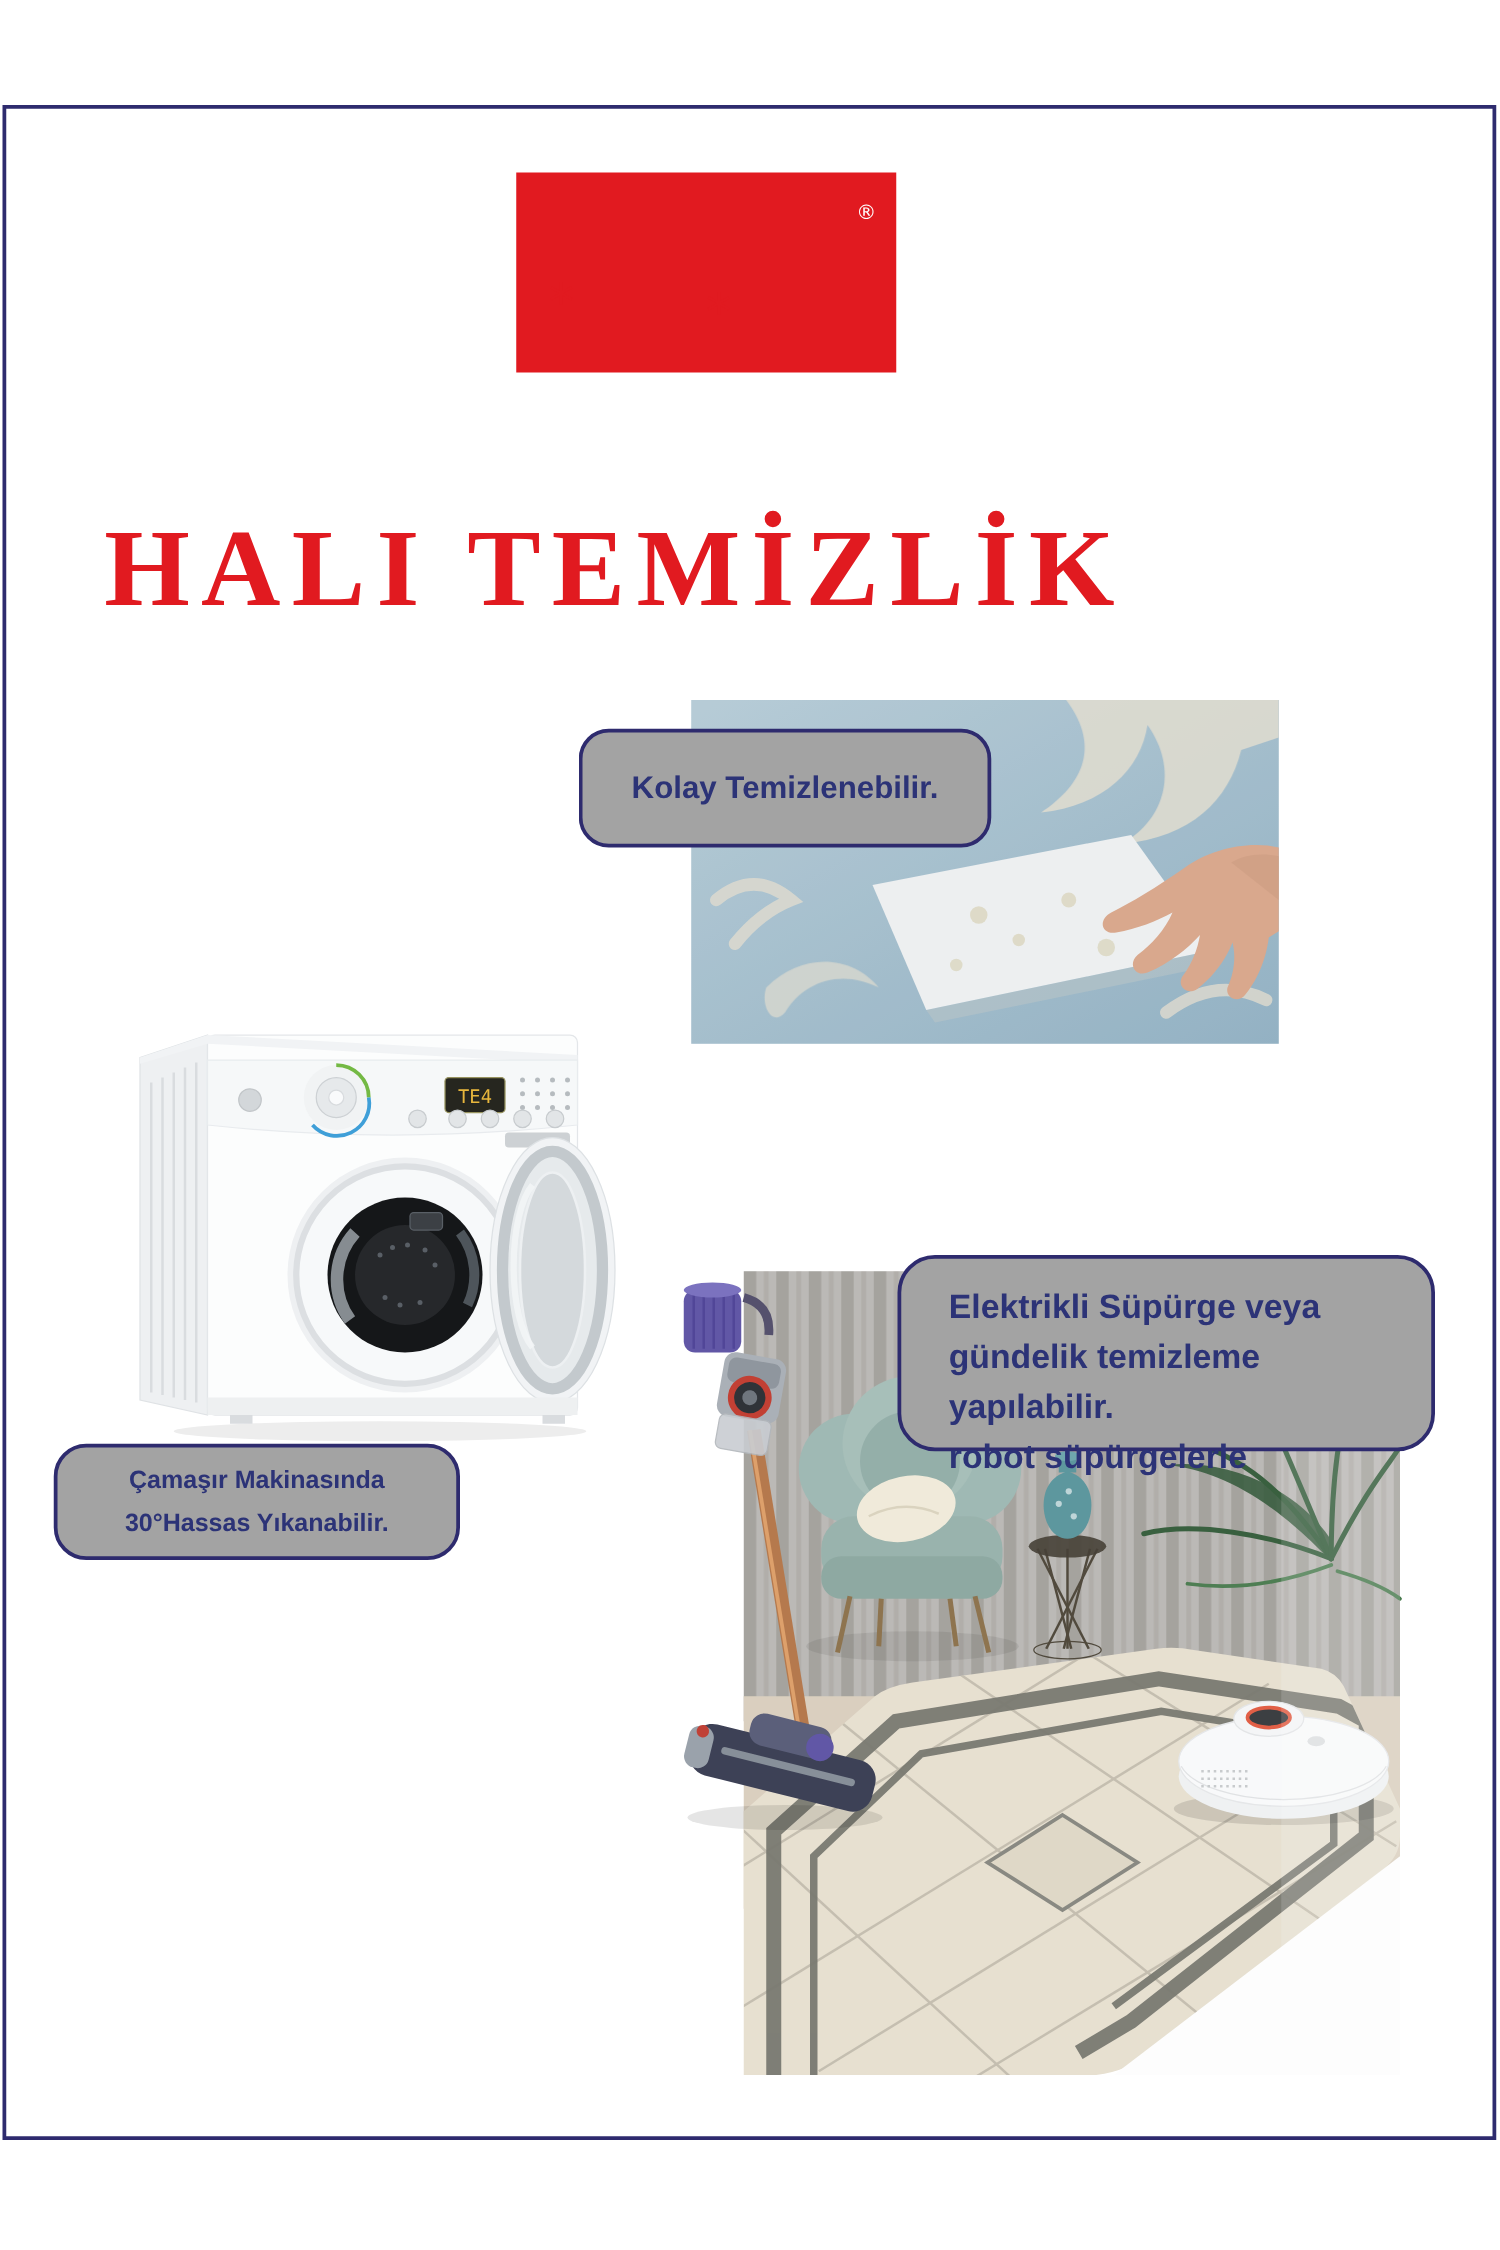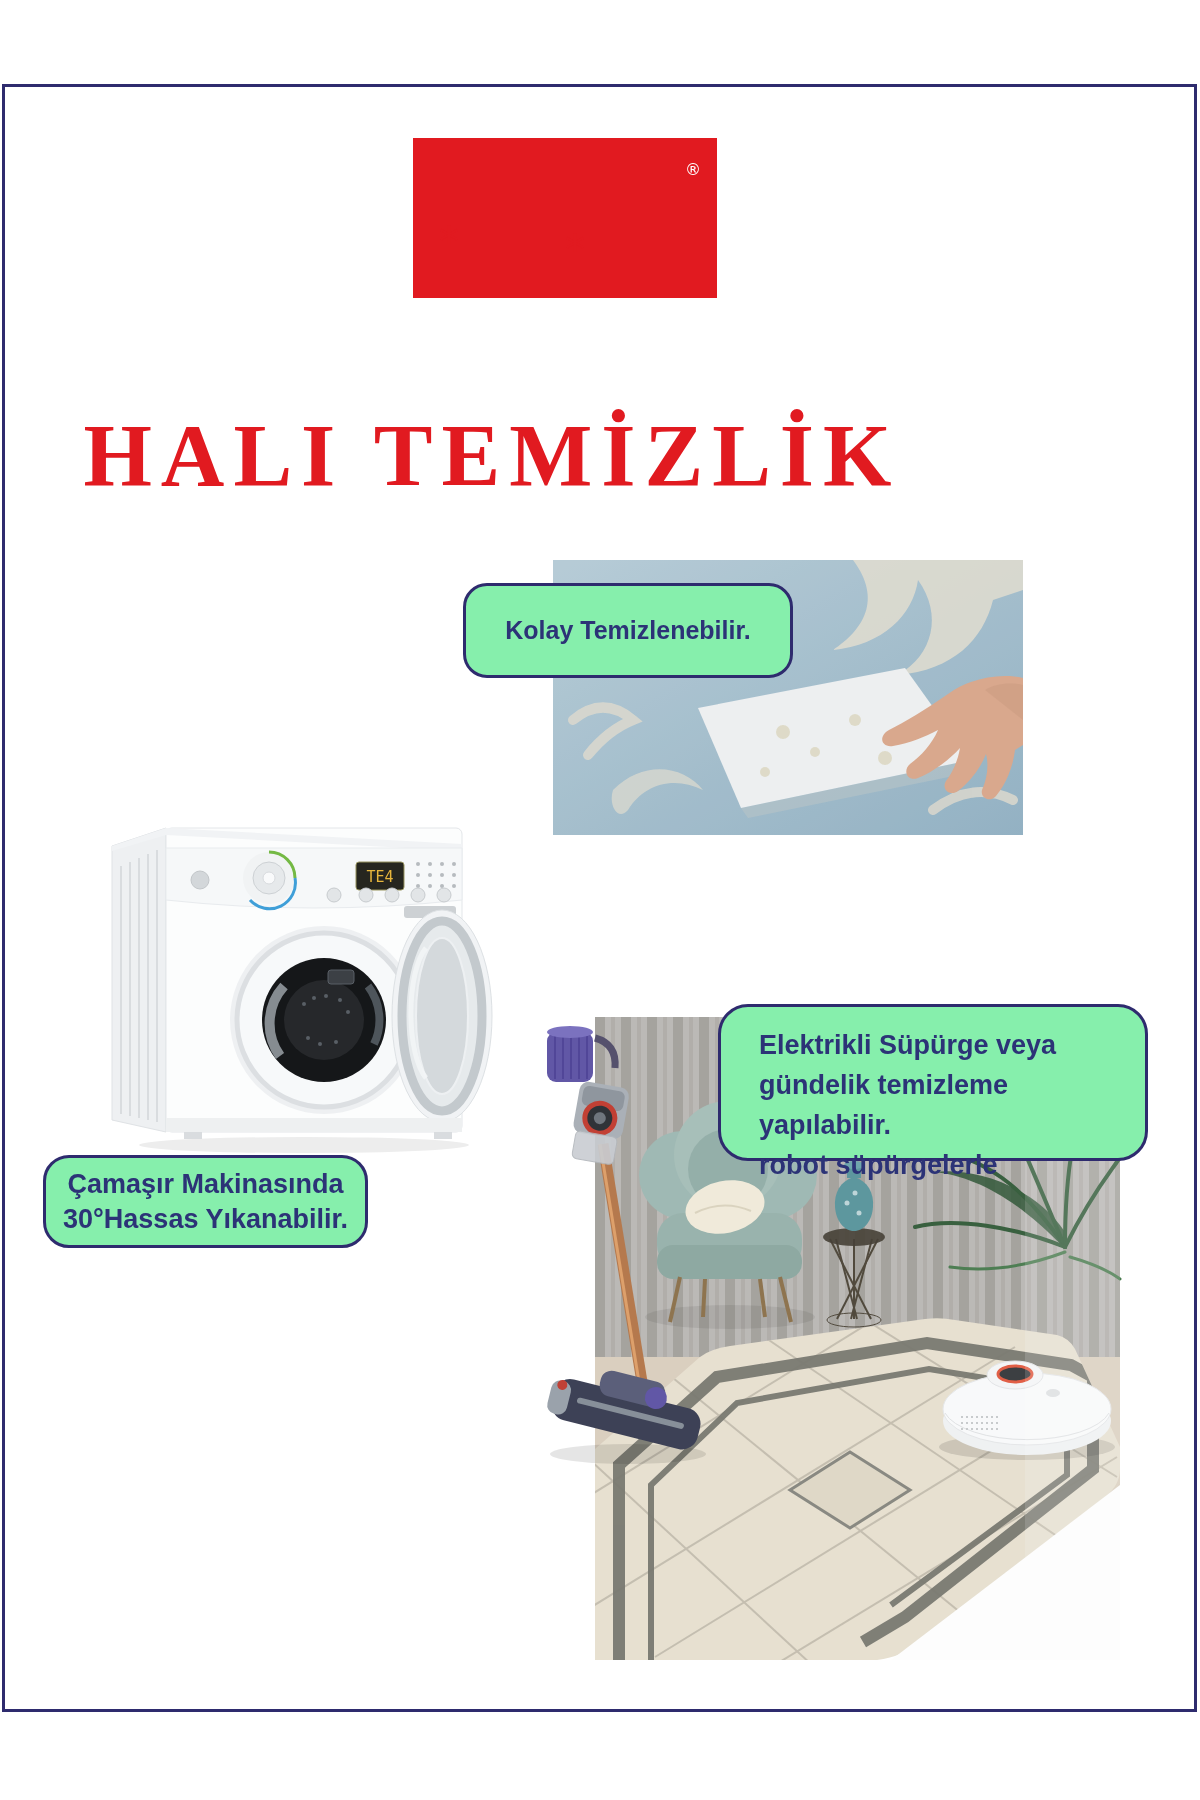--- a/index.html
+++ b/index.html
@@ -43,32 +43,32 @@
   #page-title{
     left:0;top:378px;width:984px;text-align:center;
     font-family:"Liberation Serif", serif;font-weight:bold;
     font-size:88px;line-height:92px;letter-spacing:9px;color:#e11a20;
     white-space:nowrap;
     margin-top:32px;
   }
 
   
   .callout{
-    position:absolute;background:#86efac;border:3px solid #2e2b6e;
+    position:absolute;background:#a3a3a3;border:3px solid #2e2b6e;
     color:#2c3377;font-weight:bold;box-sizing:border-box;z-index:6;
     font-family:"Liberation Sans", sans-serif;
   }
   #callout-easy-clean{
     left:463px;top:583px;width:330px;height:95px;border-radius:24px;
     display:flex;align-items:center;justify-content:center;font-size:25px;
   }
   #callout-machine-wash{
     left:43px;top:1155px;width:325px;height:93px;border-radius:26px;
     display:flex;flex-direction:column;align-items:center;justify-content:center;
-    font-size:27px;line-height:35px;text-align:center;
+    font-size:20px;line-height:35px;text-align:center;
   }
   #callout-vacuum{
     left:718px;top:980px;width:430px;height:157px;border-radius:30px;
     padding:18px 0 0 38px;font-size:27px;line-height:40px;margin-top:24px;
   }
 
   
   #photo-carpet-wipe{left:553px;top:560px;width:470px;height:275px;z-index:1;}
   #photo-washing-machine{left:104px;top:788px;width:392px;height:368px;z-index:1;}
   #photo-living-room{left:595px;top:1017px;width:525px;height:643px;z-index:1;}

